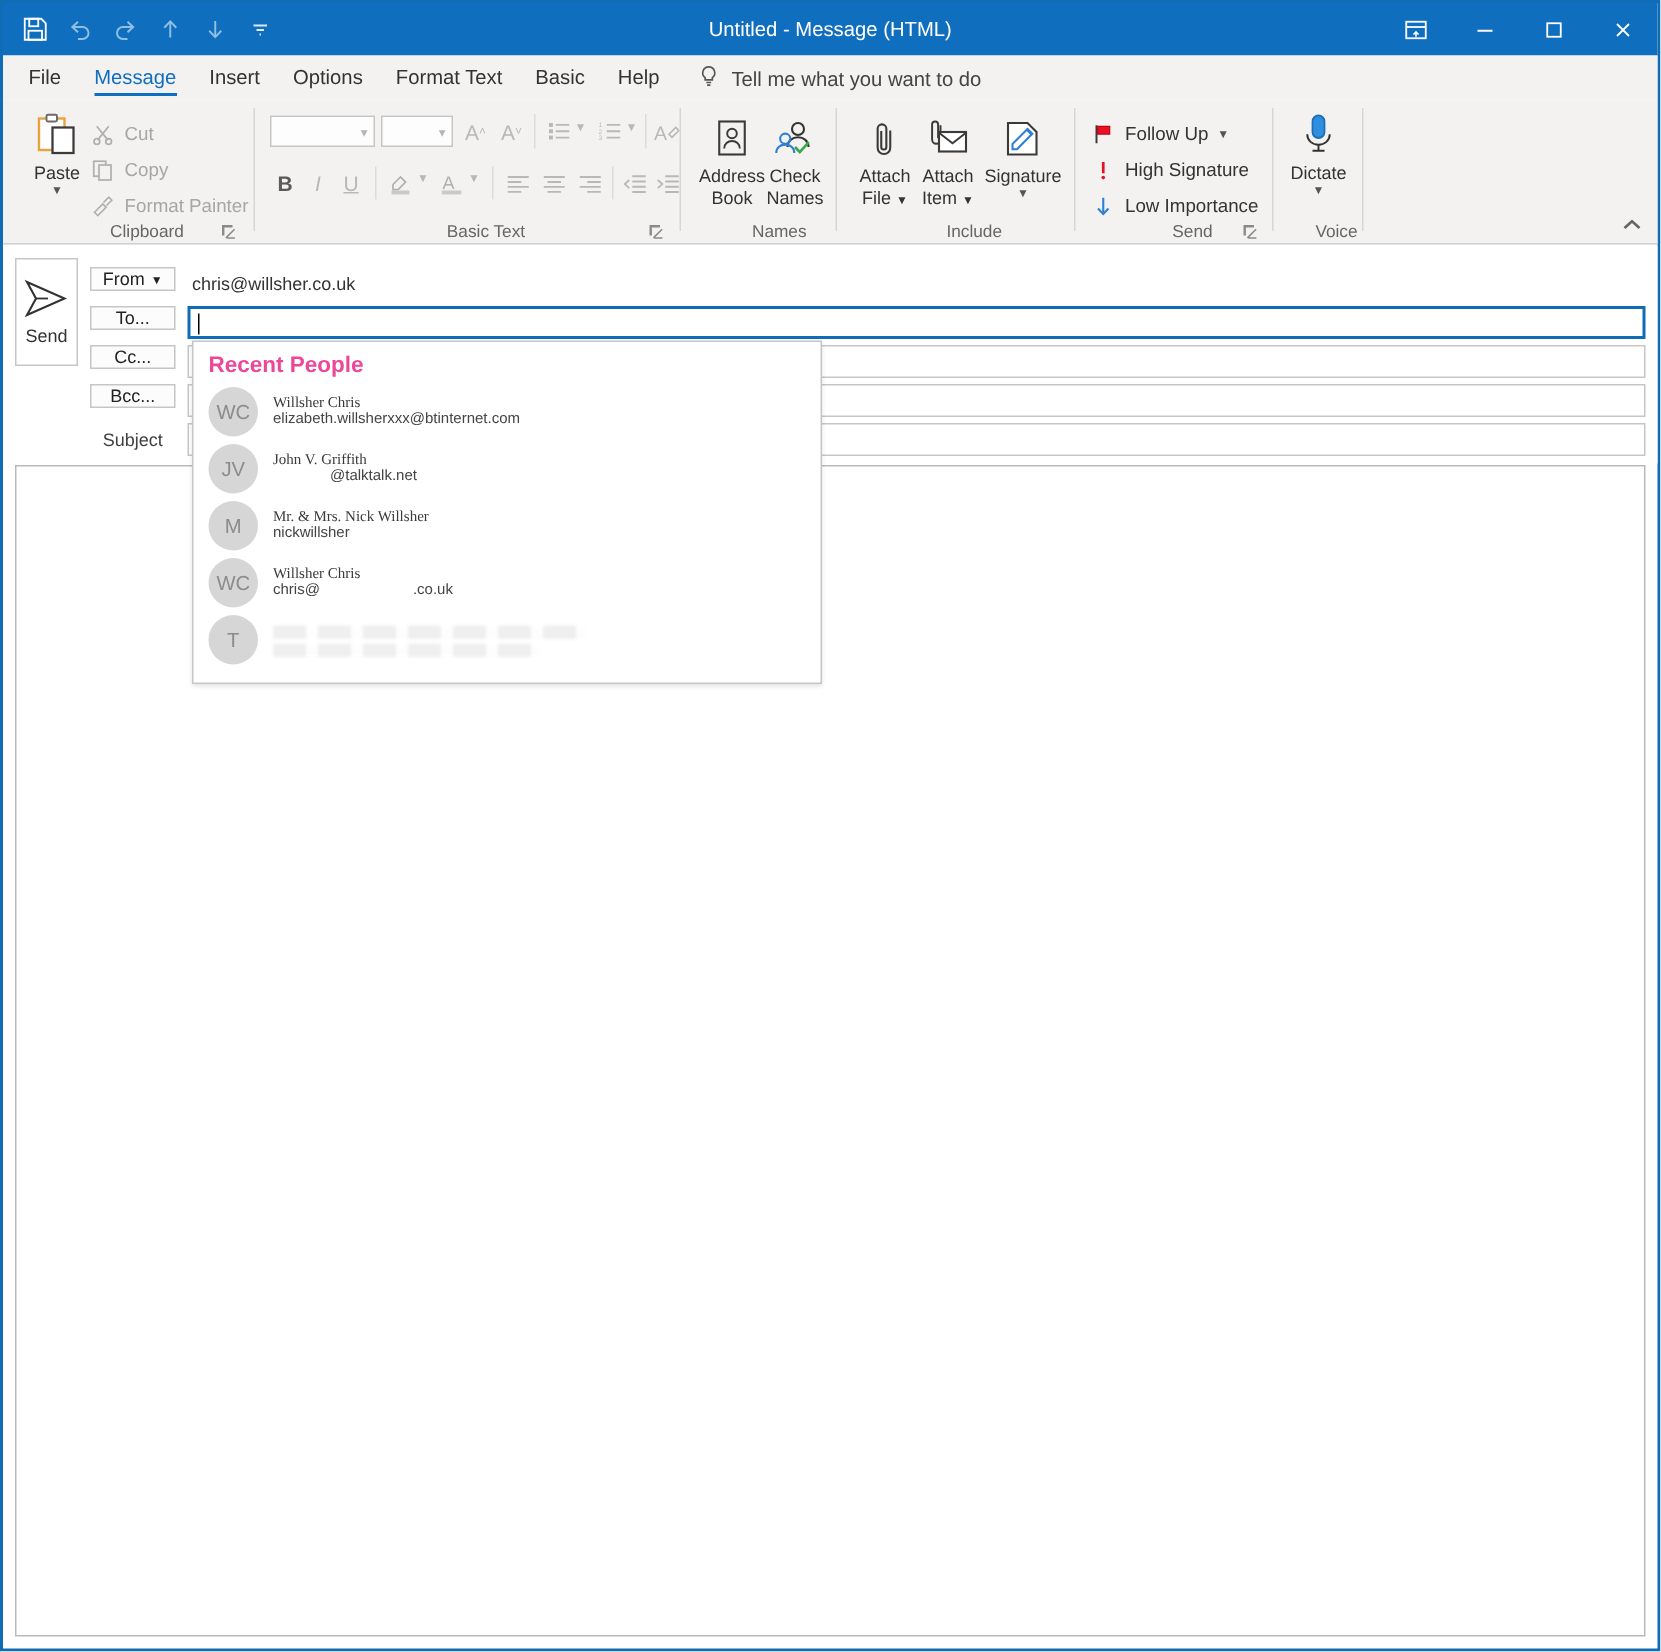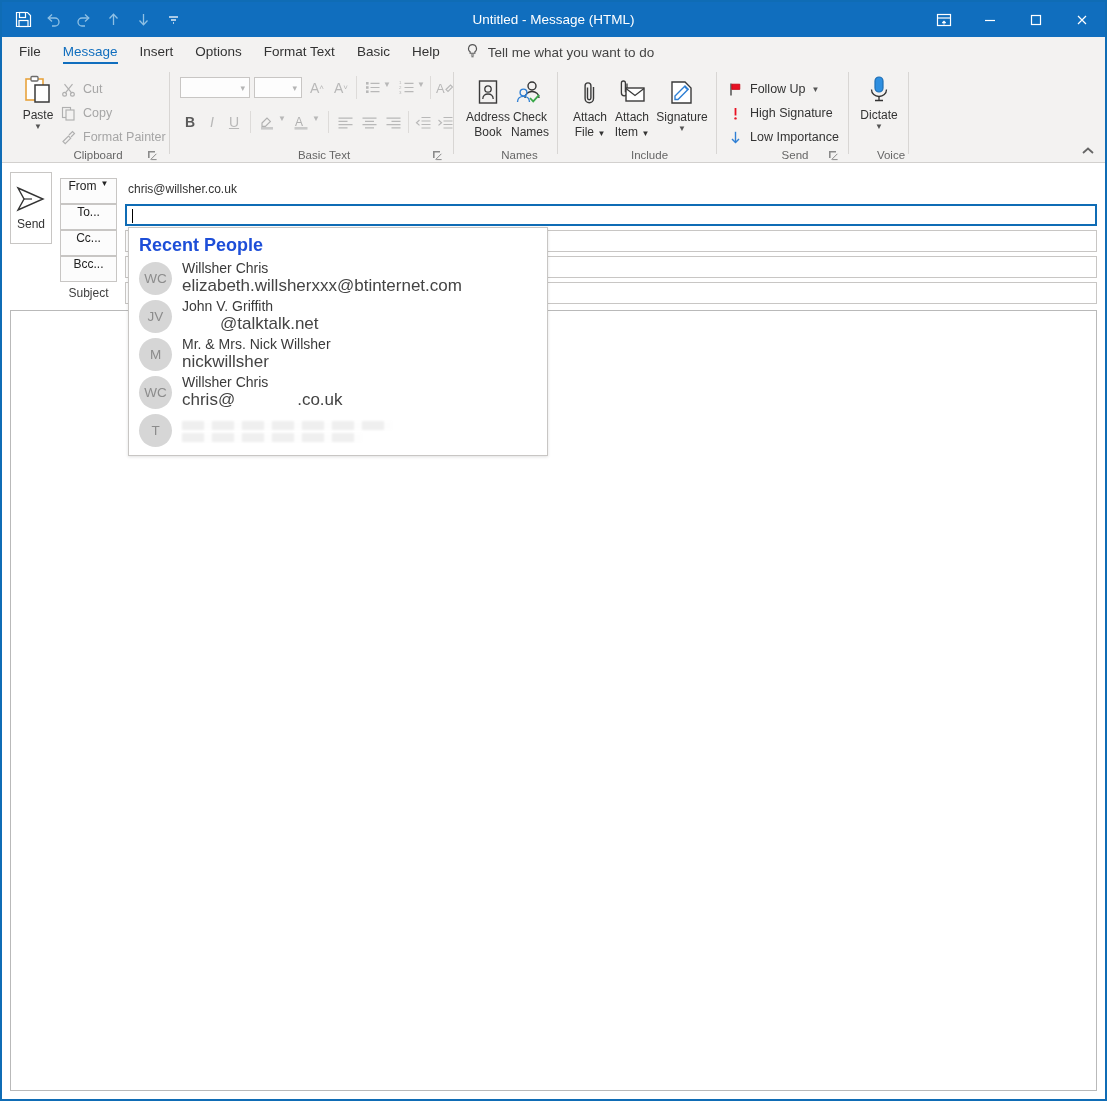--- a/index.html
+++ b/index.html
@@ -128,24 +128,24 @@
     position: absolute; left: 0; top: 162px; right: 0; height: 145px;
     background: #ffffff;
   }
   .sendbtn {
     position: absolute; left: 8px; top: 8px; width: 42px; height: 72px;
     border: 1px solid #c8c6c4; background: #ffffff;
     display: flex; flex-direction: column; align-items: center; justify-content: center;
     font-size: 12px; color: #333;
   }
   .fieldbtn {
-    position: absolute; left: 58px; width: 57px; height: 26px;
+    position: absolute; left: 58px; width: 57px; height: 16px;
     border: 1px solid #c8c6c4; background: #fcfcfc;
     font-size: 12px; color: #222;
-    display: flex; justify-content: center;
+    display: flex; align-items: center; justify-content: center;
   }
   .subjlabel {
     position: absolute; left: 58px; width: 57px; height: 22px;
     font-size: 12px; color: #404040;
     display: flex; align-items: center; justify-content: center;
   }
   .fieldinput {
     position: absolute; left: 123px; right: 8px; height: 22px;
     border: 1px solid #c8c6c4; background: #ffffff;
   }
@@ -161,36 +161,36 @@
   }
 
   
   .acdrop {
     position: absolute; left: 126px; top: 225px; width: 420px; height: 229px;
     background: #ffffff; border: 1px solid #c8c6c4;
     box-shadow: 0 1px 3px rgba(0,0,0,0.12);
     z-index: 40;
   }
   .ac-title {
-    font-size: 18px; font-weight: bold; color: #1d4ed8;
+    font-size: 15px; font-weight: bold; color: #ec4899;
     padding: 7px 0 3px 10px;
   }
   .ac-row {
     display: flex; align-items: center; gap: 10px;
     padding: 0 10px; height: 38px;
   }
   .avatar {
     width: 33px; height: 33px; border-radius: 50%;
     background: #d6d6d6; color: #8c8c8c;
     display: flex; align-items: center; justify-content: center;
     font-size: 13.5px; flex: 0 0 auto;
   }
   .ac-text { display: flex; flex-direction: column; justify-content: center; line-height: 1.15; }
-  .ac-name { font-size: 14px; color: #3a3a3a; }
-  .ac-mail { font-size: 17px; color: #444444; }
+  .ac-name { font-size: 10px; color: #3a3a3a; font-family: Liberation Serif, serif; }
+  .ac-mail { font-size: 10px; color: #444444; }
   .ac-mail.indent { padding-left: 38px; }
   .ac-mail.split .gap { display: inline-block; width: 62px; }
   .ac-redacted {
     height: 9px; width: 210px;
     background: repeating-linear-gradient(90deg,#e2e2e2 0 22px,#fdfdfd 22px 30px);
     opacity: .55; margin-top: 3px; filter: blur(1px);
   }
 
   
   .bodyarea {

